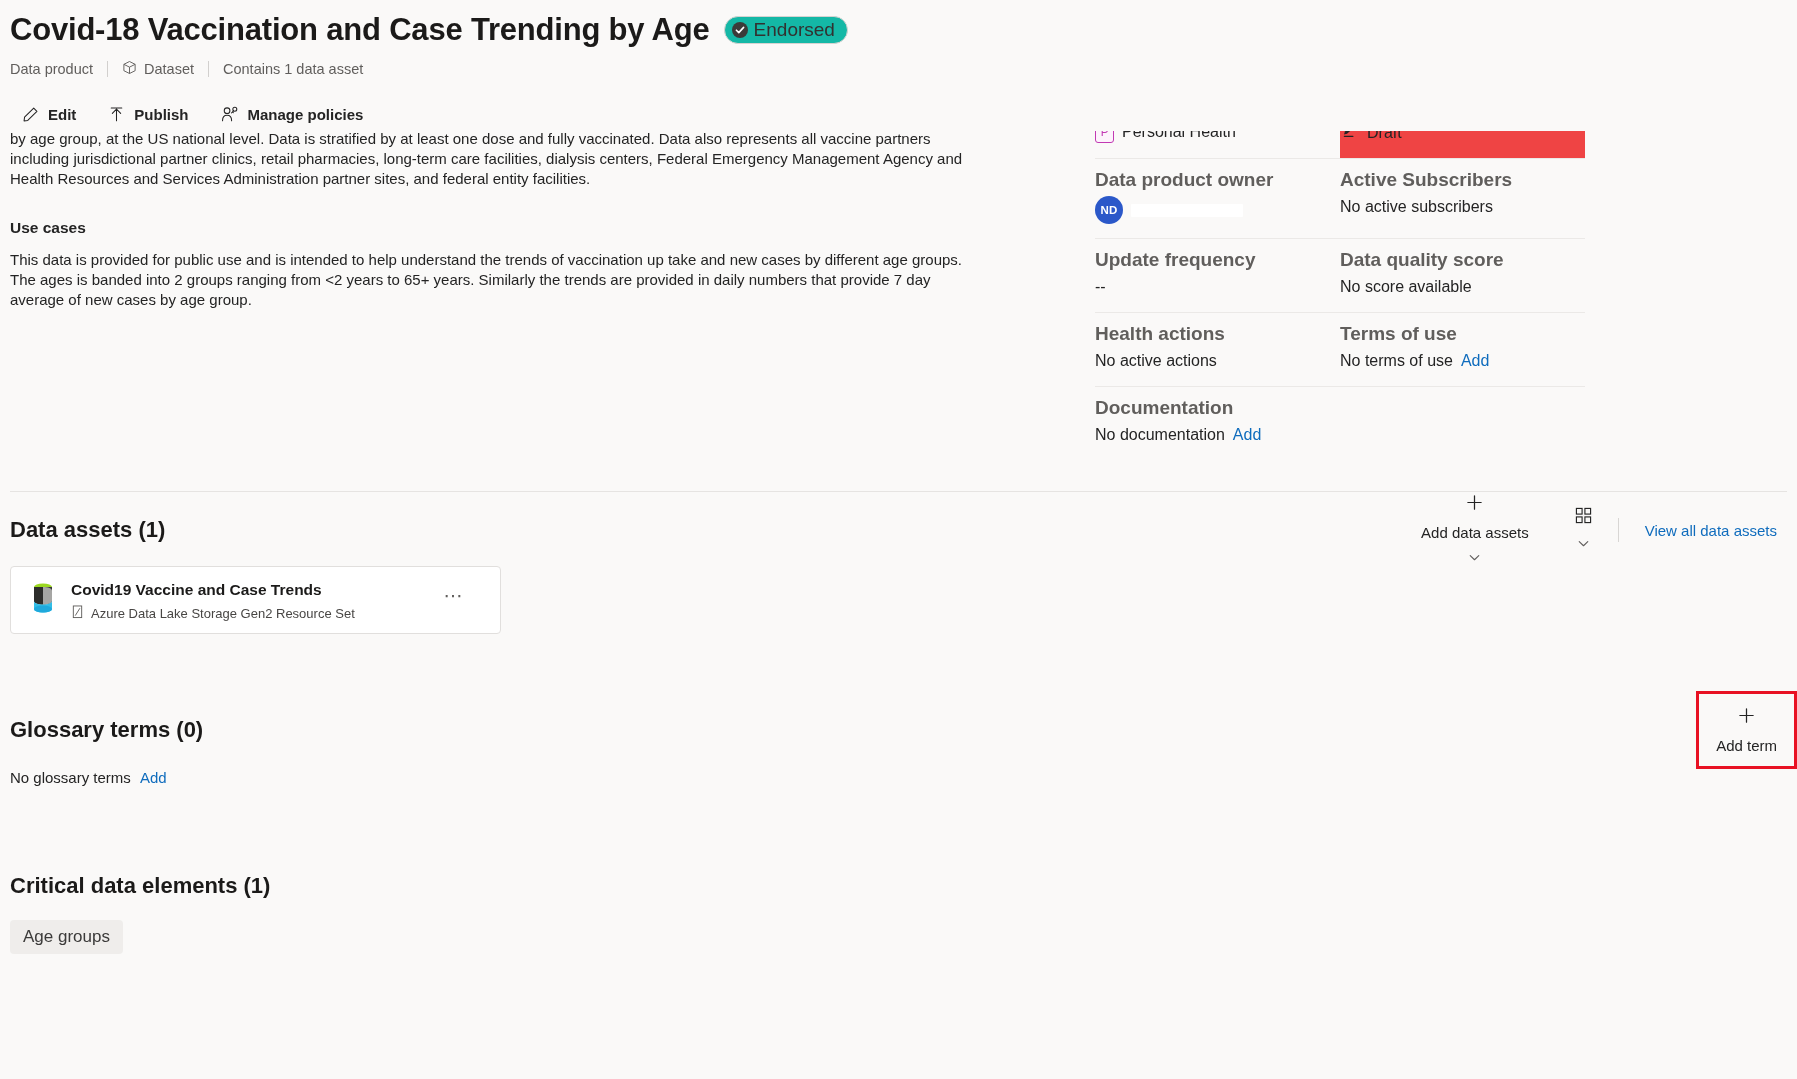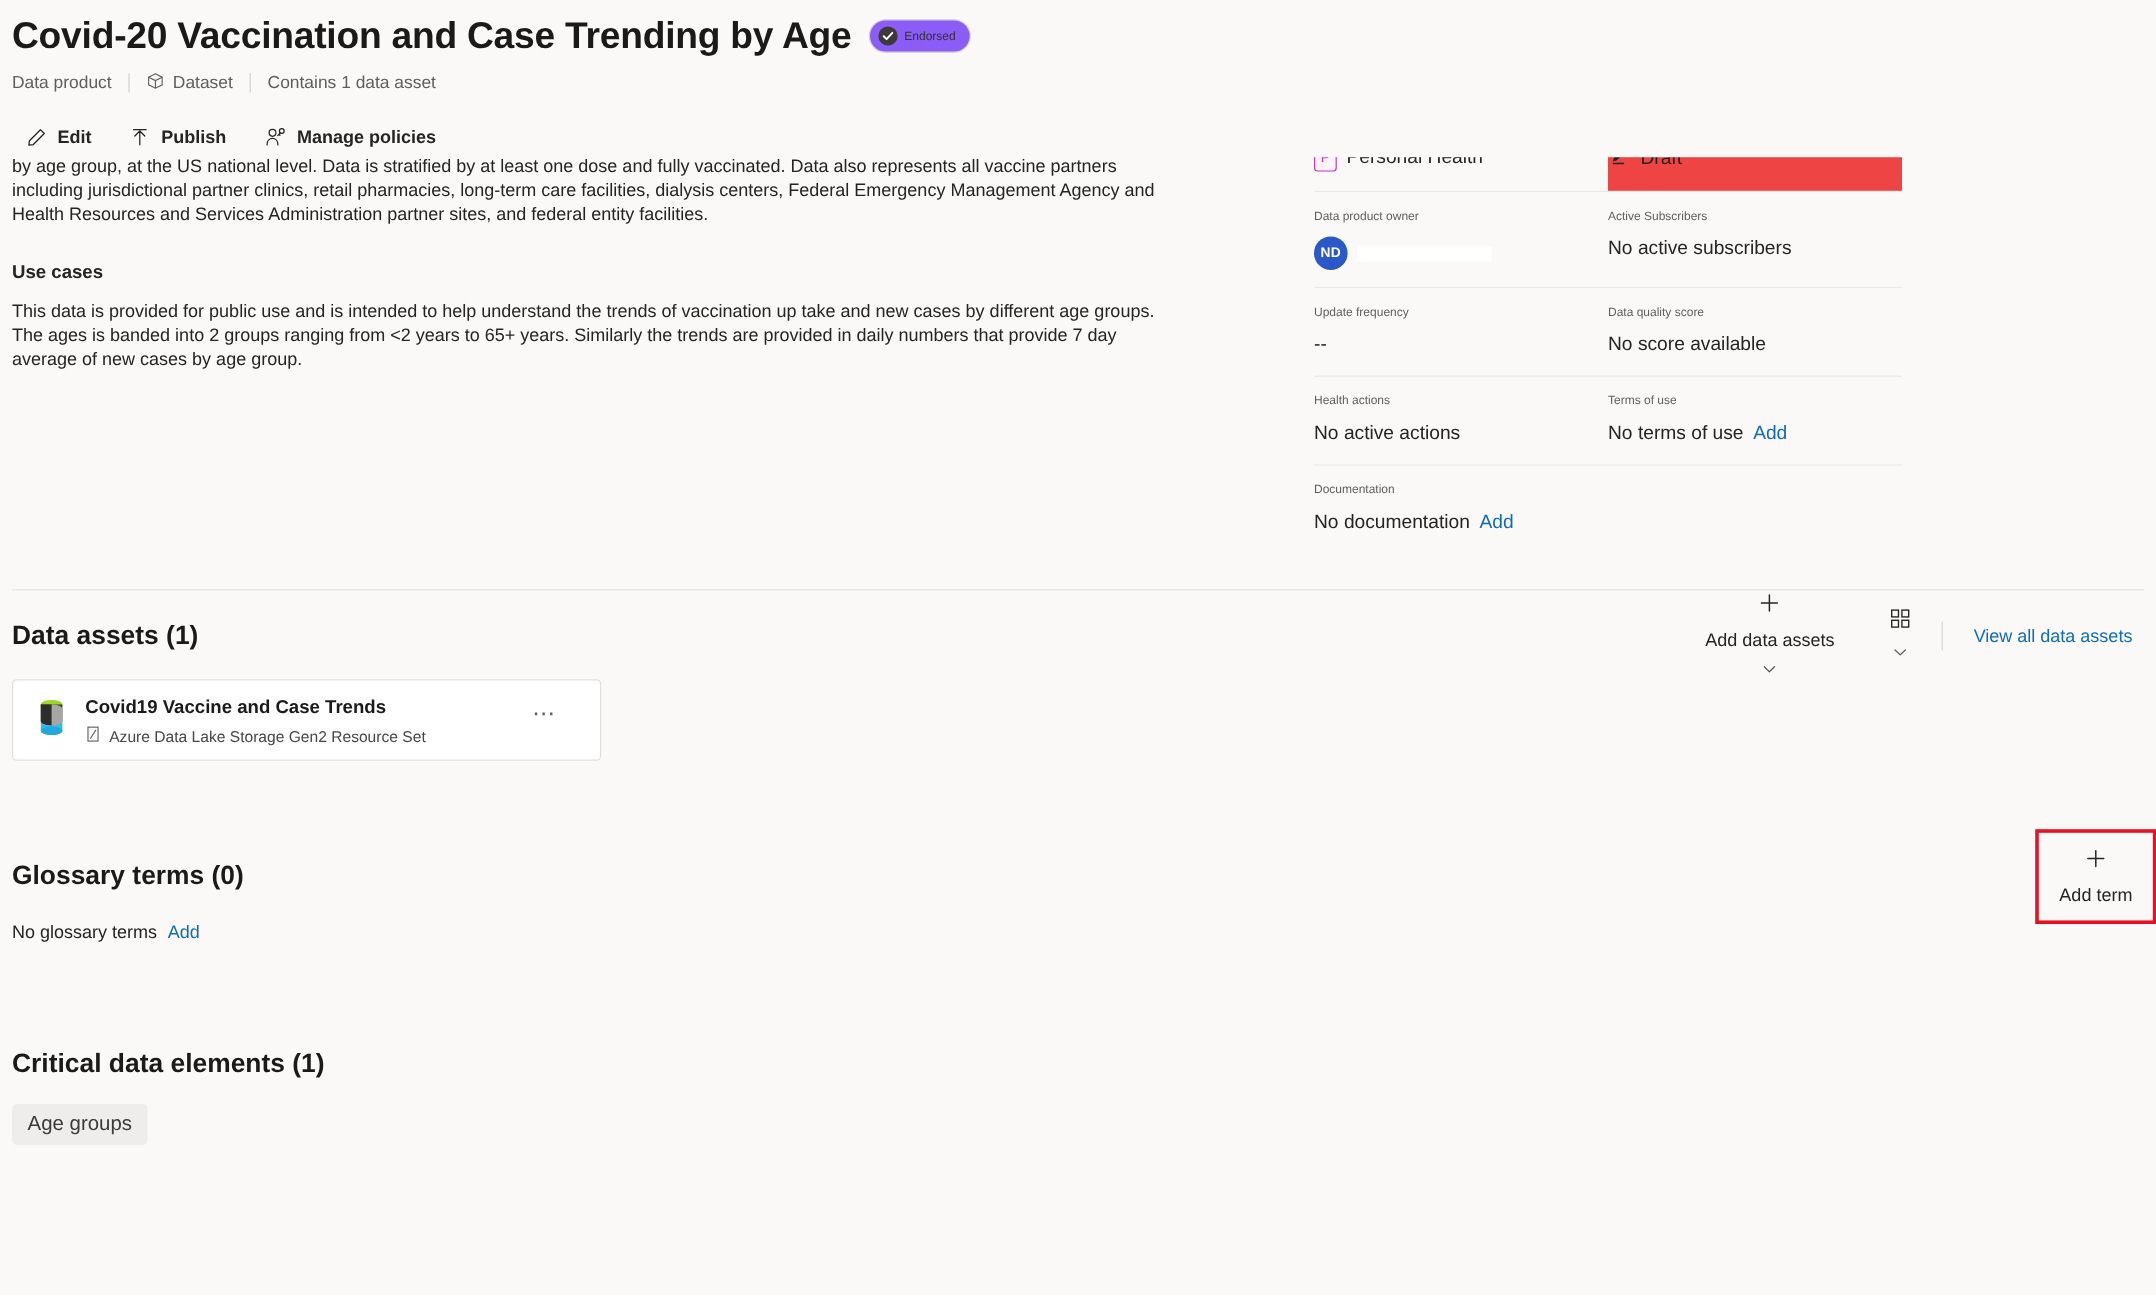--- a/index.html
+++ b/index.html
@@ -20,25 +20,25 @@
     font-size: 31px;
     font-weight: 600;
     letter-spacing: -0.2px;
     color: #1b1a19;
     line-height: 40px;
   }
   .endorsed-pill {
     display: inline-flex;
     align-items: center;
     gap: 6px;
-    background: #8b5cf6;
+    background: #14b8a6;
     border: 1px solid #d6d3d1;
     border-radius: 16px;
     padding: 4px 12px 4px 7px;
-    font-size: 10px;
+    font-size: 19px;
     color: #323130;
     height: 28px;
   }
   .endorsed-check {
     width: 16px; height: 16px; border-radius: 50%;
     background: #3b3a39; display: inline-flex;
     align-items: center; justify-content: center;
     flex: none;
   }
   .endorsed-check svg { display: block; }
@@ -118,24 +118,25 @@
   }
   .meta-table { width: 490px; margin-left: 55px; }
   .meta-row {
     display: flex;
     border-bottom: 1px solid #ebe9e7;
   }
   .meta-row:last-child { border-bottom: none; }
   .meta-cell { width: 50%; padding: 13px 4px 14px 0; }
   .meta-cell.shaded { background: #ef4444; }
   .meta-label {
-    font-size: 10px;
+    font-size: 19px;
     color: #605e5c;
     margin-bottom: 8px;
     line-height: 16px;
+    font-weight: bold;
   }
   .meta-value {
     font-size: 16px;
     color: #242424;
     line-height: 22px;
     display: flex;
     align-items: center;
     gap: 8px;
   }
   .first-meta-row { margin-top: -17px; }
@@ -287,21 +288,21 @@
     cursor: pointer;
   }
 </style>
 </head>
 <body>
 
 <div class="page">
 
   <div class="header">
     <div class="title-row">
-      <div class="page-title">Covid-20 Vaccination and Case Trending by Age</div>
+      <div class="page-title">Covid-18 Vaccination and Case Trending by Age</div>
       <div class="endorsed-pill">
         <span class="endorsed-check">
           <svg width="10" height="10" viewBox="0 0 10 10">
               <path d="M1.4 5.2 L3.8 7.6 L8.6 2.4" stroke="#ffffff" stroke-width="1.6" fill="none" stroke-linecap="round" stroke-linejoin="round"></path>
             </svg>
         </span>
         <span>Endorsed</span>
       </div>
     </div>
 

